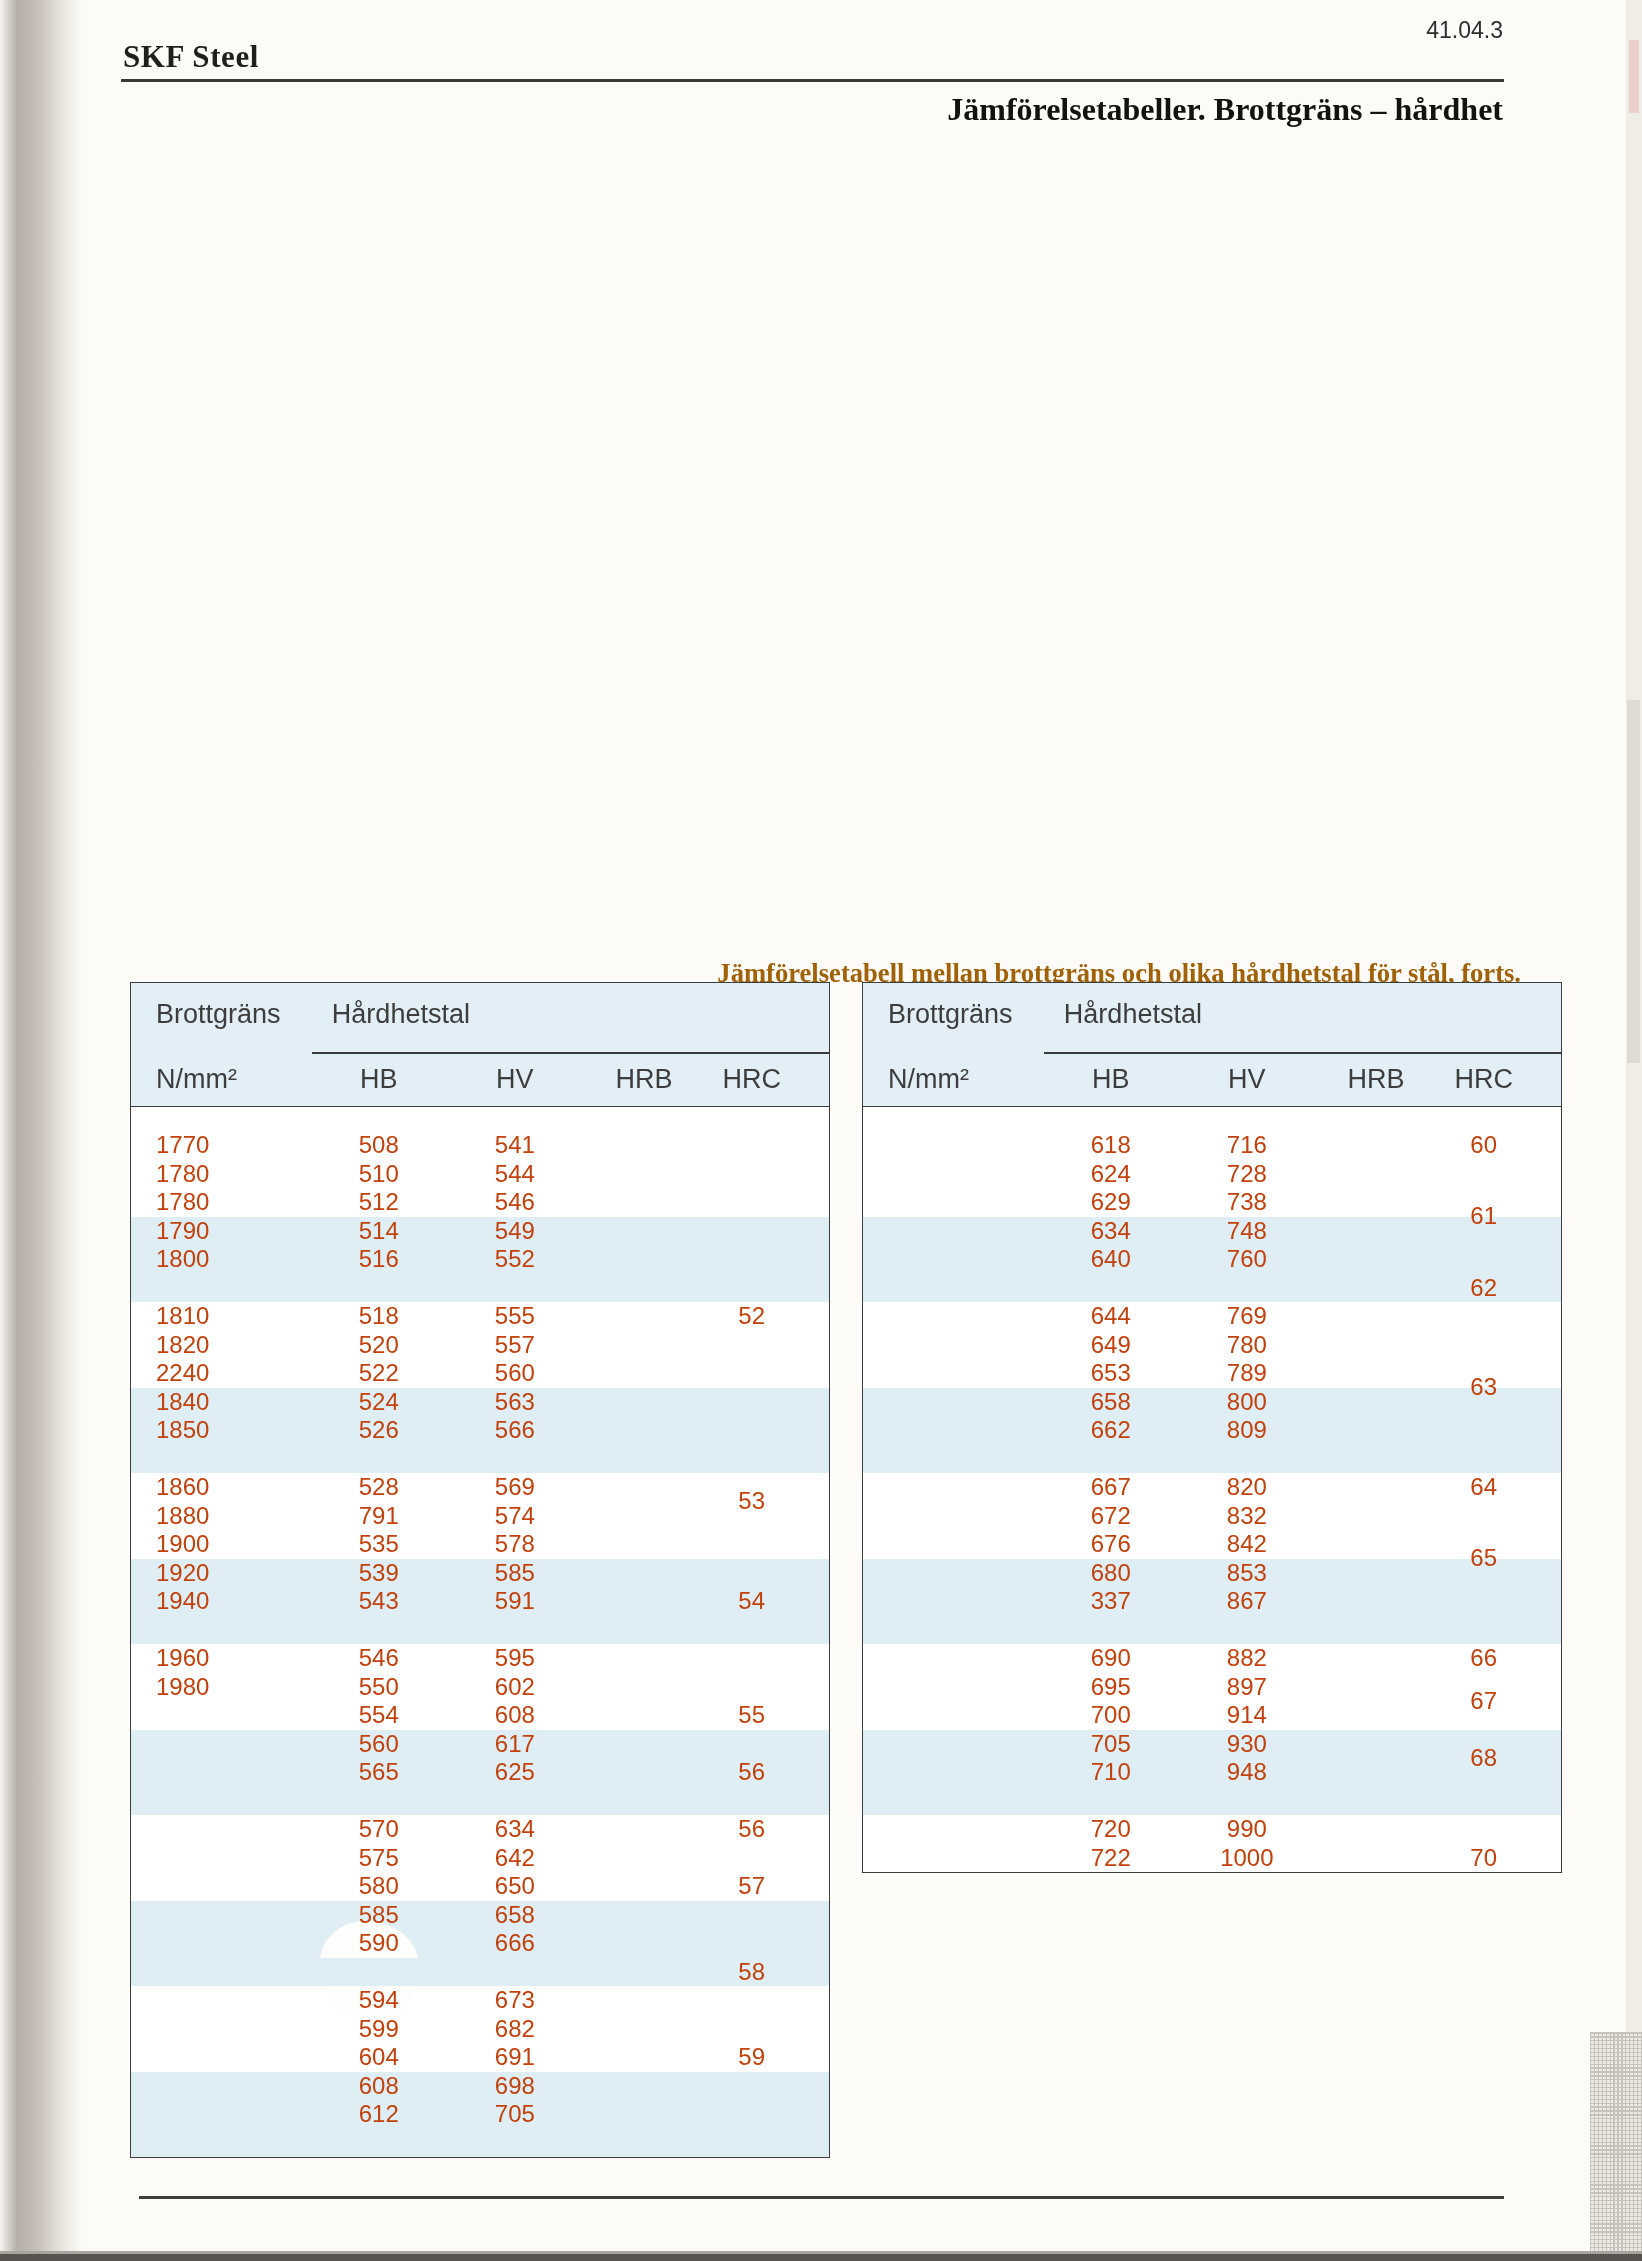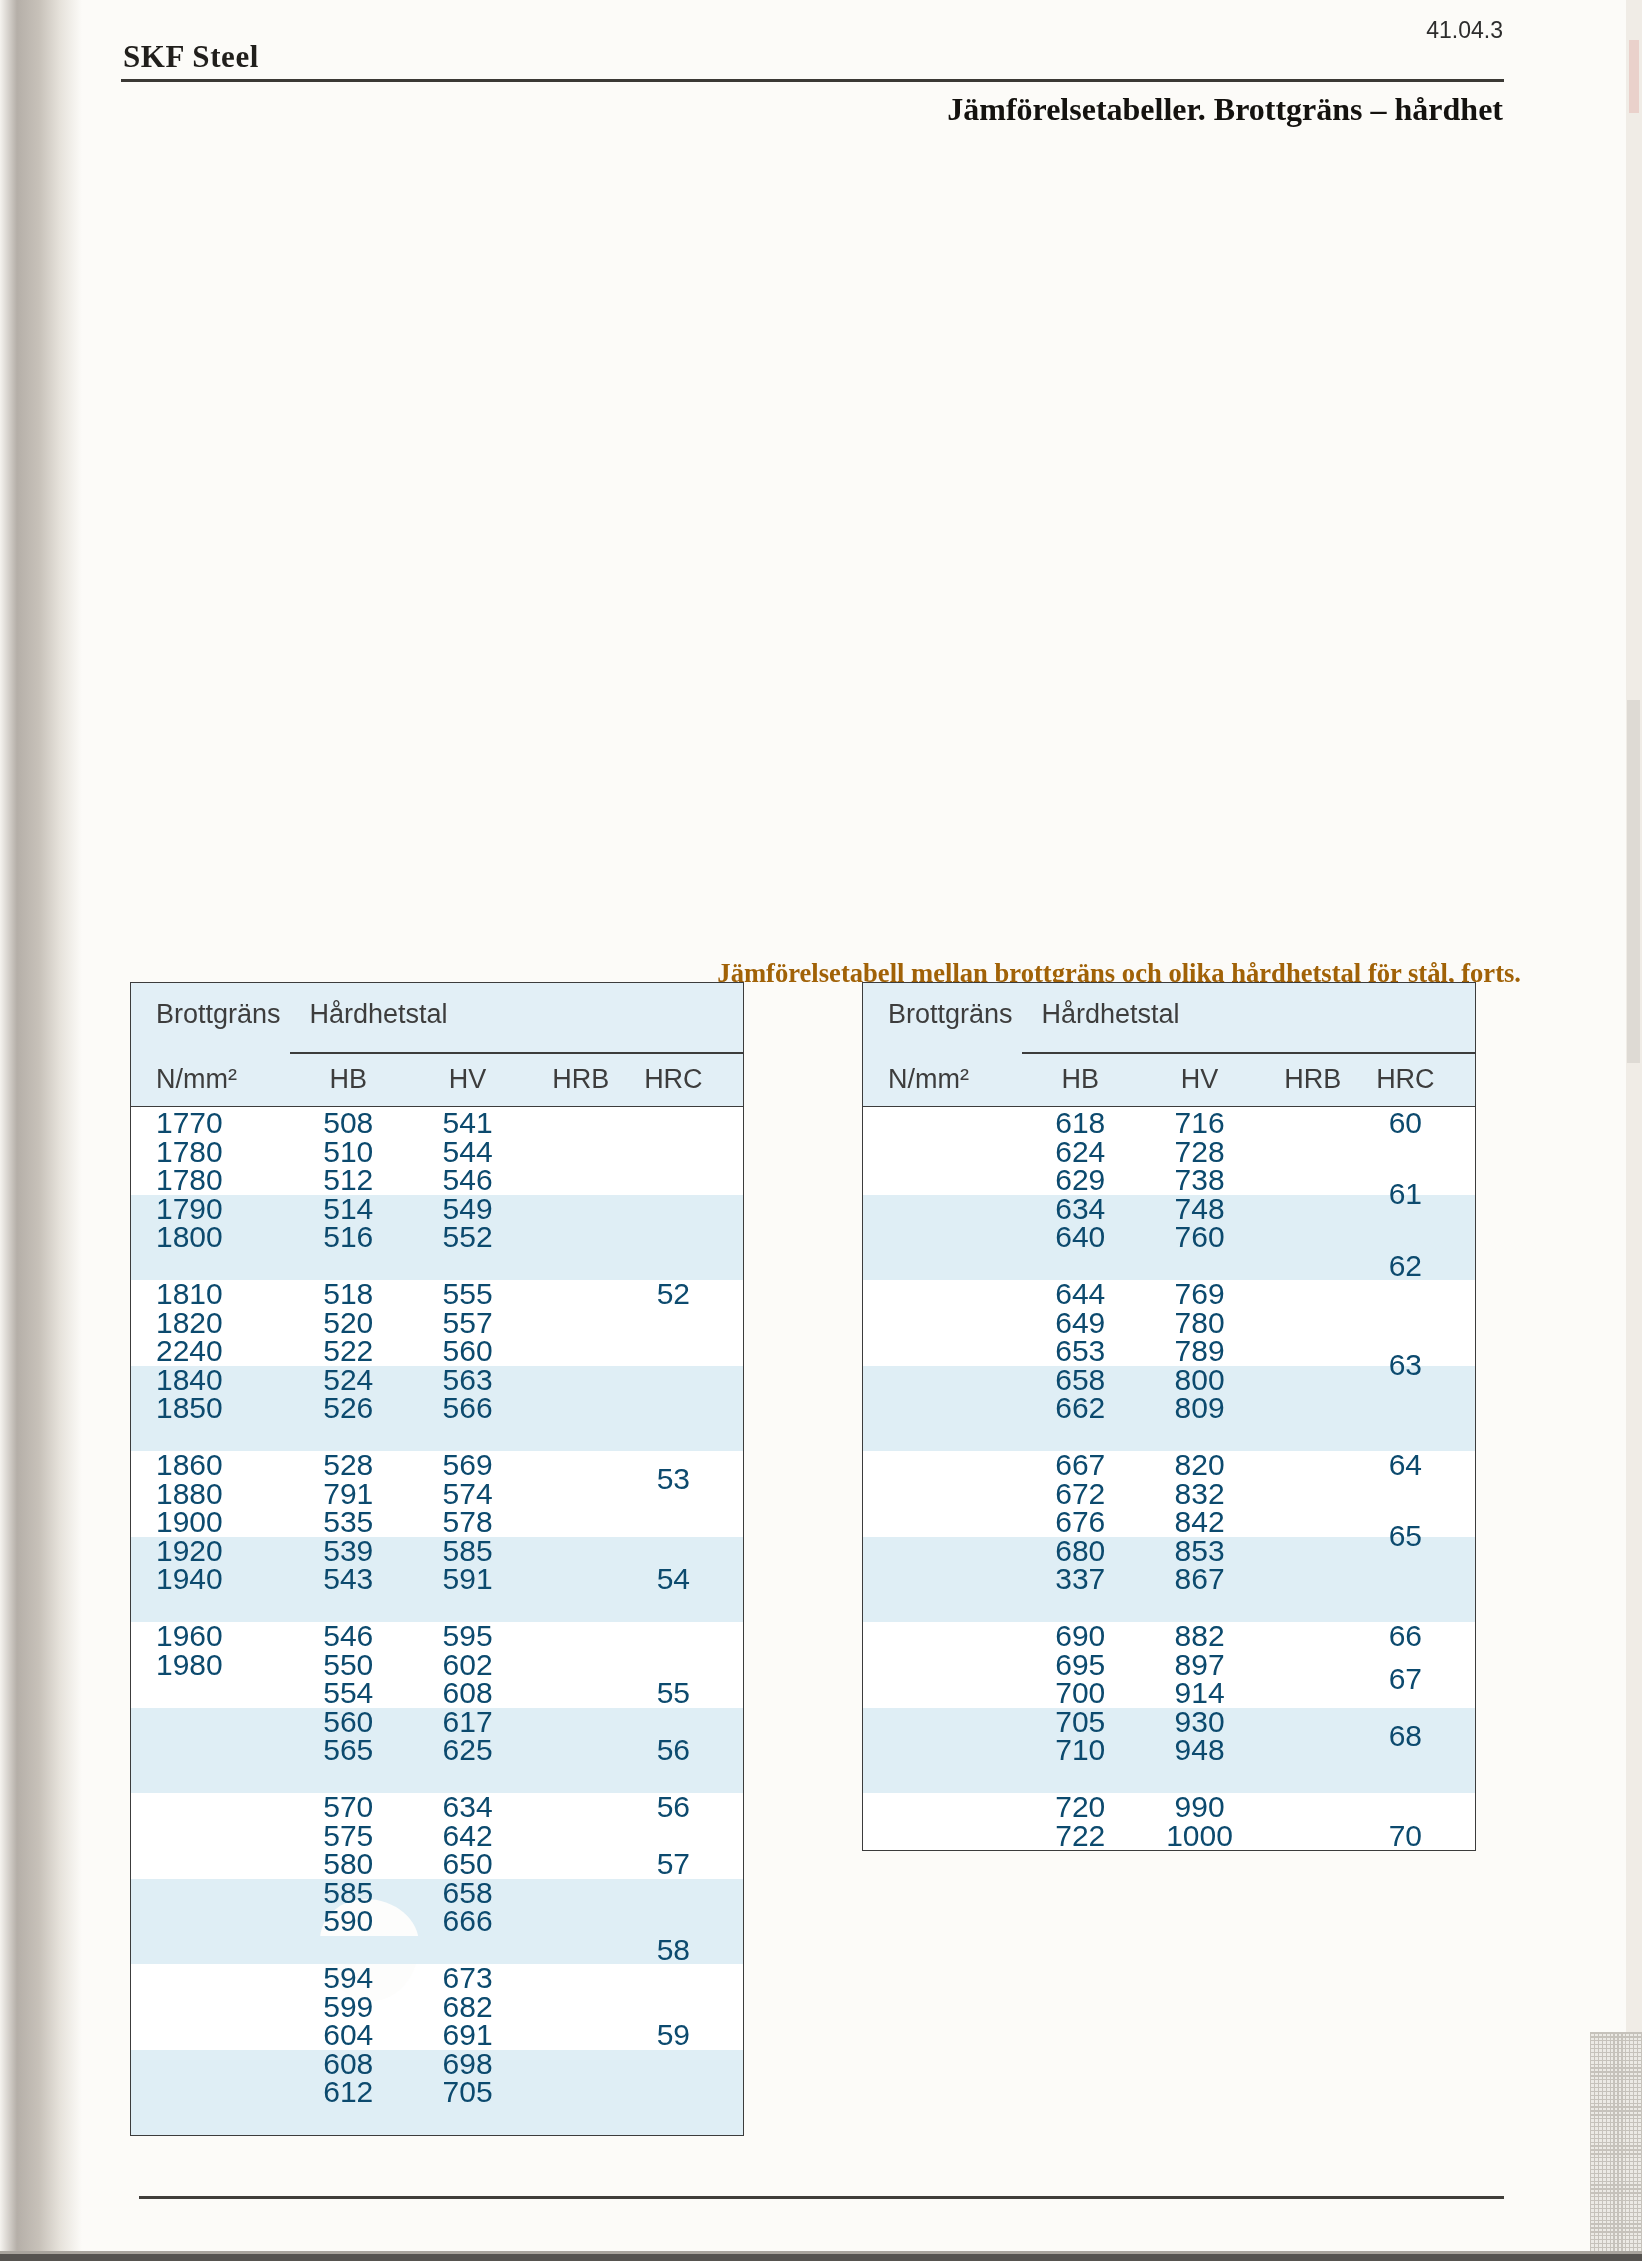--- a/index.html
+++ b/index.html
@@ -23,38 +23,38 @@
   .brand{position:absolute;left:123px;top:39px;font-family:"Liberation Serif",serif;
          font-weight:bold;font-size:31px;color:#211f1c;letter-spacing:0.6px;}
   .code{position:absolute;right:140px;top:17px;font-size:23px;color:#2d2d2d;}
   .header-rule{position:absolute;left:121px;right:139px;top:79px;height:2.6px;background:#3b3935;}
   .page-title{position:absolute;right:140px;top:91px;font-family:"Liberation Serif",serif;
               font-weight:bold;font-size:32px;color:#14120f;}
   .subtitle{position:absolute;left:130px;width:1391px;top:958px;text-align:right;
             font-family:"Liberation Serif",serif;font-weight:bold;font-size:26.6px;color:#a16207;}
 
   
-  .cmp-table{position:absolute;top:982px;width:614px;background:#fff;
+  .cmp-table{position:absolute;top:982px;width:700px;background:#fff;
              border:1.9px solid #3c3c3c;box-sizing:border-box;}
   .cmp-table.left{left:130px;}
   .cmp-table.right{left:862px;}
   .thead{position:relative;height:123px;background:#e2eff6;border-bottom:1.9px solid #3c3c3c;
          font-size:27px;color:#3d3d3d;}
   .group-row{position:absolute;top:15.6px;left:0;right:0;display:grid;
              grid-template-columns:26% 74%;}
   .gh1{padding-left:25px;}
   .gh2{padding-left:19.4px;}
   .mid-rule{position:absolute;left:26%;right:0;top:69px;height:1.9px;background:#3c3c3c;}
   .unit-row{position:absolute;top:73px;left:0;right:0;display:grid;
             grid-template-columns:26% 19% 20% 17% 18%;line-height:47px;}
   .unit-row .uh{padding-left:25px;}
   .unit-row .ch{text-align:center;}
   .unit-row .ch-hrc{padding-right:29px;box-sizing:border-box;}
 
-  .tbody{padding-top:2px;font-size:30px;color:#0c4a6e;}
+  .tbody{padding-top:24px;font-size:24px;color:#c2410c;}
   .trow{position:relative;display:grid;grid-template-columns:26% 19% 20% 17% 18%;
         height:28.5px;line-height:28.5px;}
   .trow.shade{background:#dfeef5;}
   .c{position:relative;z-index:1;text-align:center;white-space:nowrap;}
   .c-n{text-align:left;padding-left:25px;}
   .c-hrc{padding-right:29px;box-sizing:border-box;}
   .dn{transform:translateY(14.3px);}
   .whiteout{position:absolute;z-index:0;left:189px;top:-7.8px;width:99px;height:102px;
             background:#fdfdfc;border-radius:46% 54% 48% 52%/40% 44% 56% 60%;}
 

